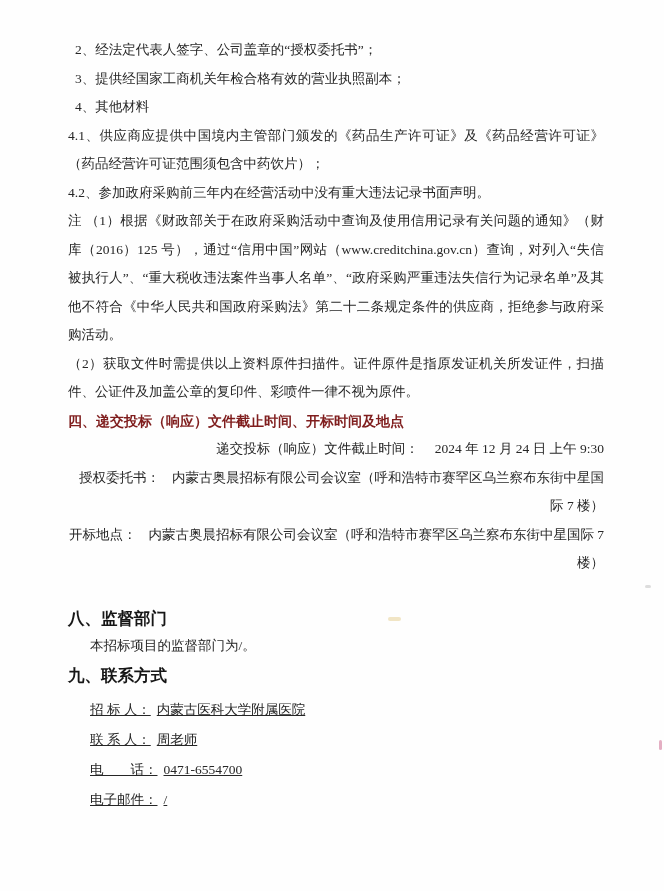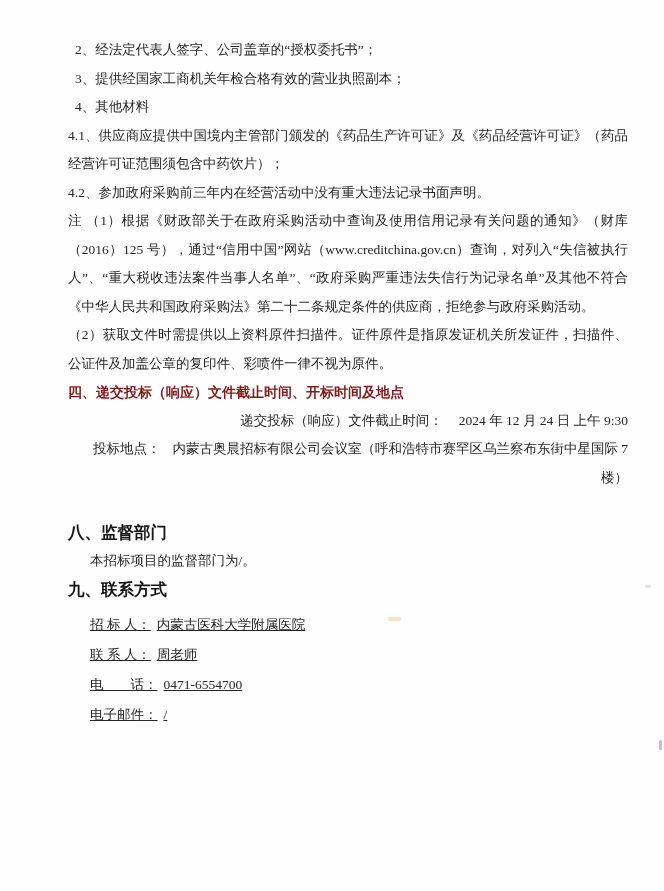--- a/index.html
+++ b/index.html
@@ -7,21 +7,21 @@
     padding: 0;
     background: #ffffff;
   }
   .page {
     position: relative;
     width: 664px;
     height: 891px;
     box-sizing: border-box;
     background: #fefefe;
     color: #262626;
-    padding: 36px 36px 0 68px;
+    padding: 36px 60px 0 68px;
     overflow: hidden;
     font-family: "Liberation Serif", "DejaVu Serif", serif;
   }
   p {
     margin: 0;
     font-size: 13.5px;
     line-height: 28.5px;
     text-align: justify;
     font-family: "Liberation Serif", "DejaVu Serif", serif;
   }
@@ -75,24 +75,27 @@
   <p>注 （1）根据《财政部关于在政府采购活动中查询及使用信用记录有关问题的通知》（财库（2016）125 号），通过“信用中国”网站（www.creditchina.gov.cn）查询，对列入“失信被执行人”、“重大税收违法案件当事人名单”、“政府采购严重违法失信行为记录名单”及其他不符合《中华人民共和国政府采购法》第二十二条规定条件的供应商，拒绝参与政府采购活动。</p>
   <p>（2）获取文件时需提供以上资料原件扫描件。证件原件是指原发证机关所发证件，扫描件、公证件及加盖公章的复印件、彩喷件一律不视为原件。</p>
 
   <p class="h-sub">四、递交投标（响应）文件截止时间、开标时间及地点</p>
 
   <p class="kv">
     <span>递交投标（响应）文件截止时间：</span><span class="val">2024 年 12 月 24 日 上午 9:30</span>
   </p>
 
   <p class="kv">
-    <span>投标地点：</span><span class="val-place">内蒙古奥晨招标有限公司会议室（呼和浩特市赛罕区乌兰察布东街中星国际 7 楼）</span>
+    <span>授权委托书：</span><span class="val-place">内蒙古奥晨招标有限公司会议室（呼和浩特市赛罕区乌兰察布东街中星国际 7 楼）</span>
   </p>
 
 
+  <p class="kv">
+    <span>开标地点：</span><span class="val-place">内蒙古奥晨招标有限公司会议室（呼和浩特市赛罕区乌兰察布东街中星国际 7 楼）</span>
+  </p>
 
   <p class="h-main first">八、监督部门</p>
   <p class="indent">本招标项目的监督部门为/。</p>
 
   <p class="h-main">九、联系方式</p>
 
   <div class="contacts">
     <p class="contact-line">
       <span>招 标 人：</span><span class="c-val">内蒙古医科大学附属医院</span>
     </p>

